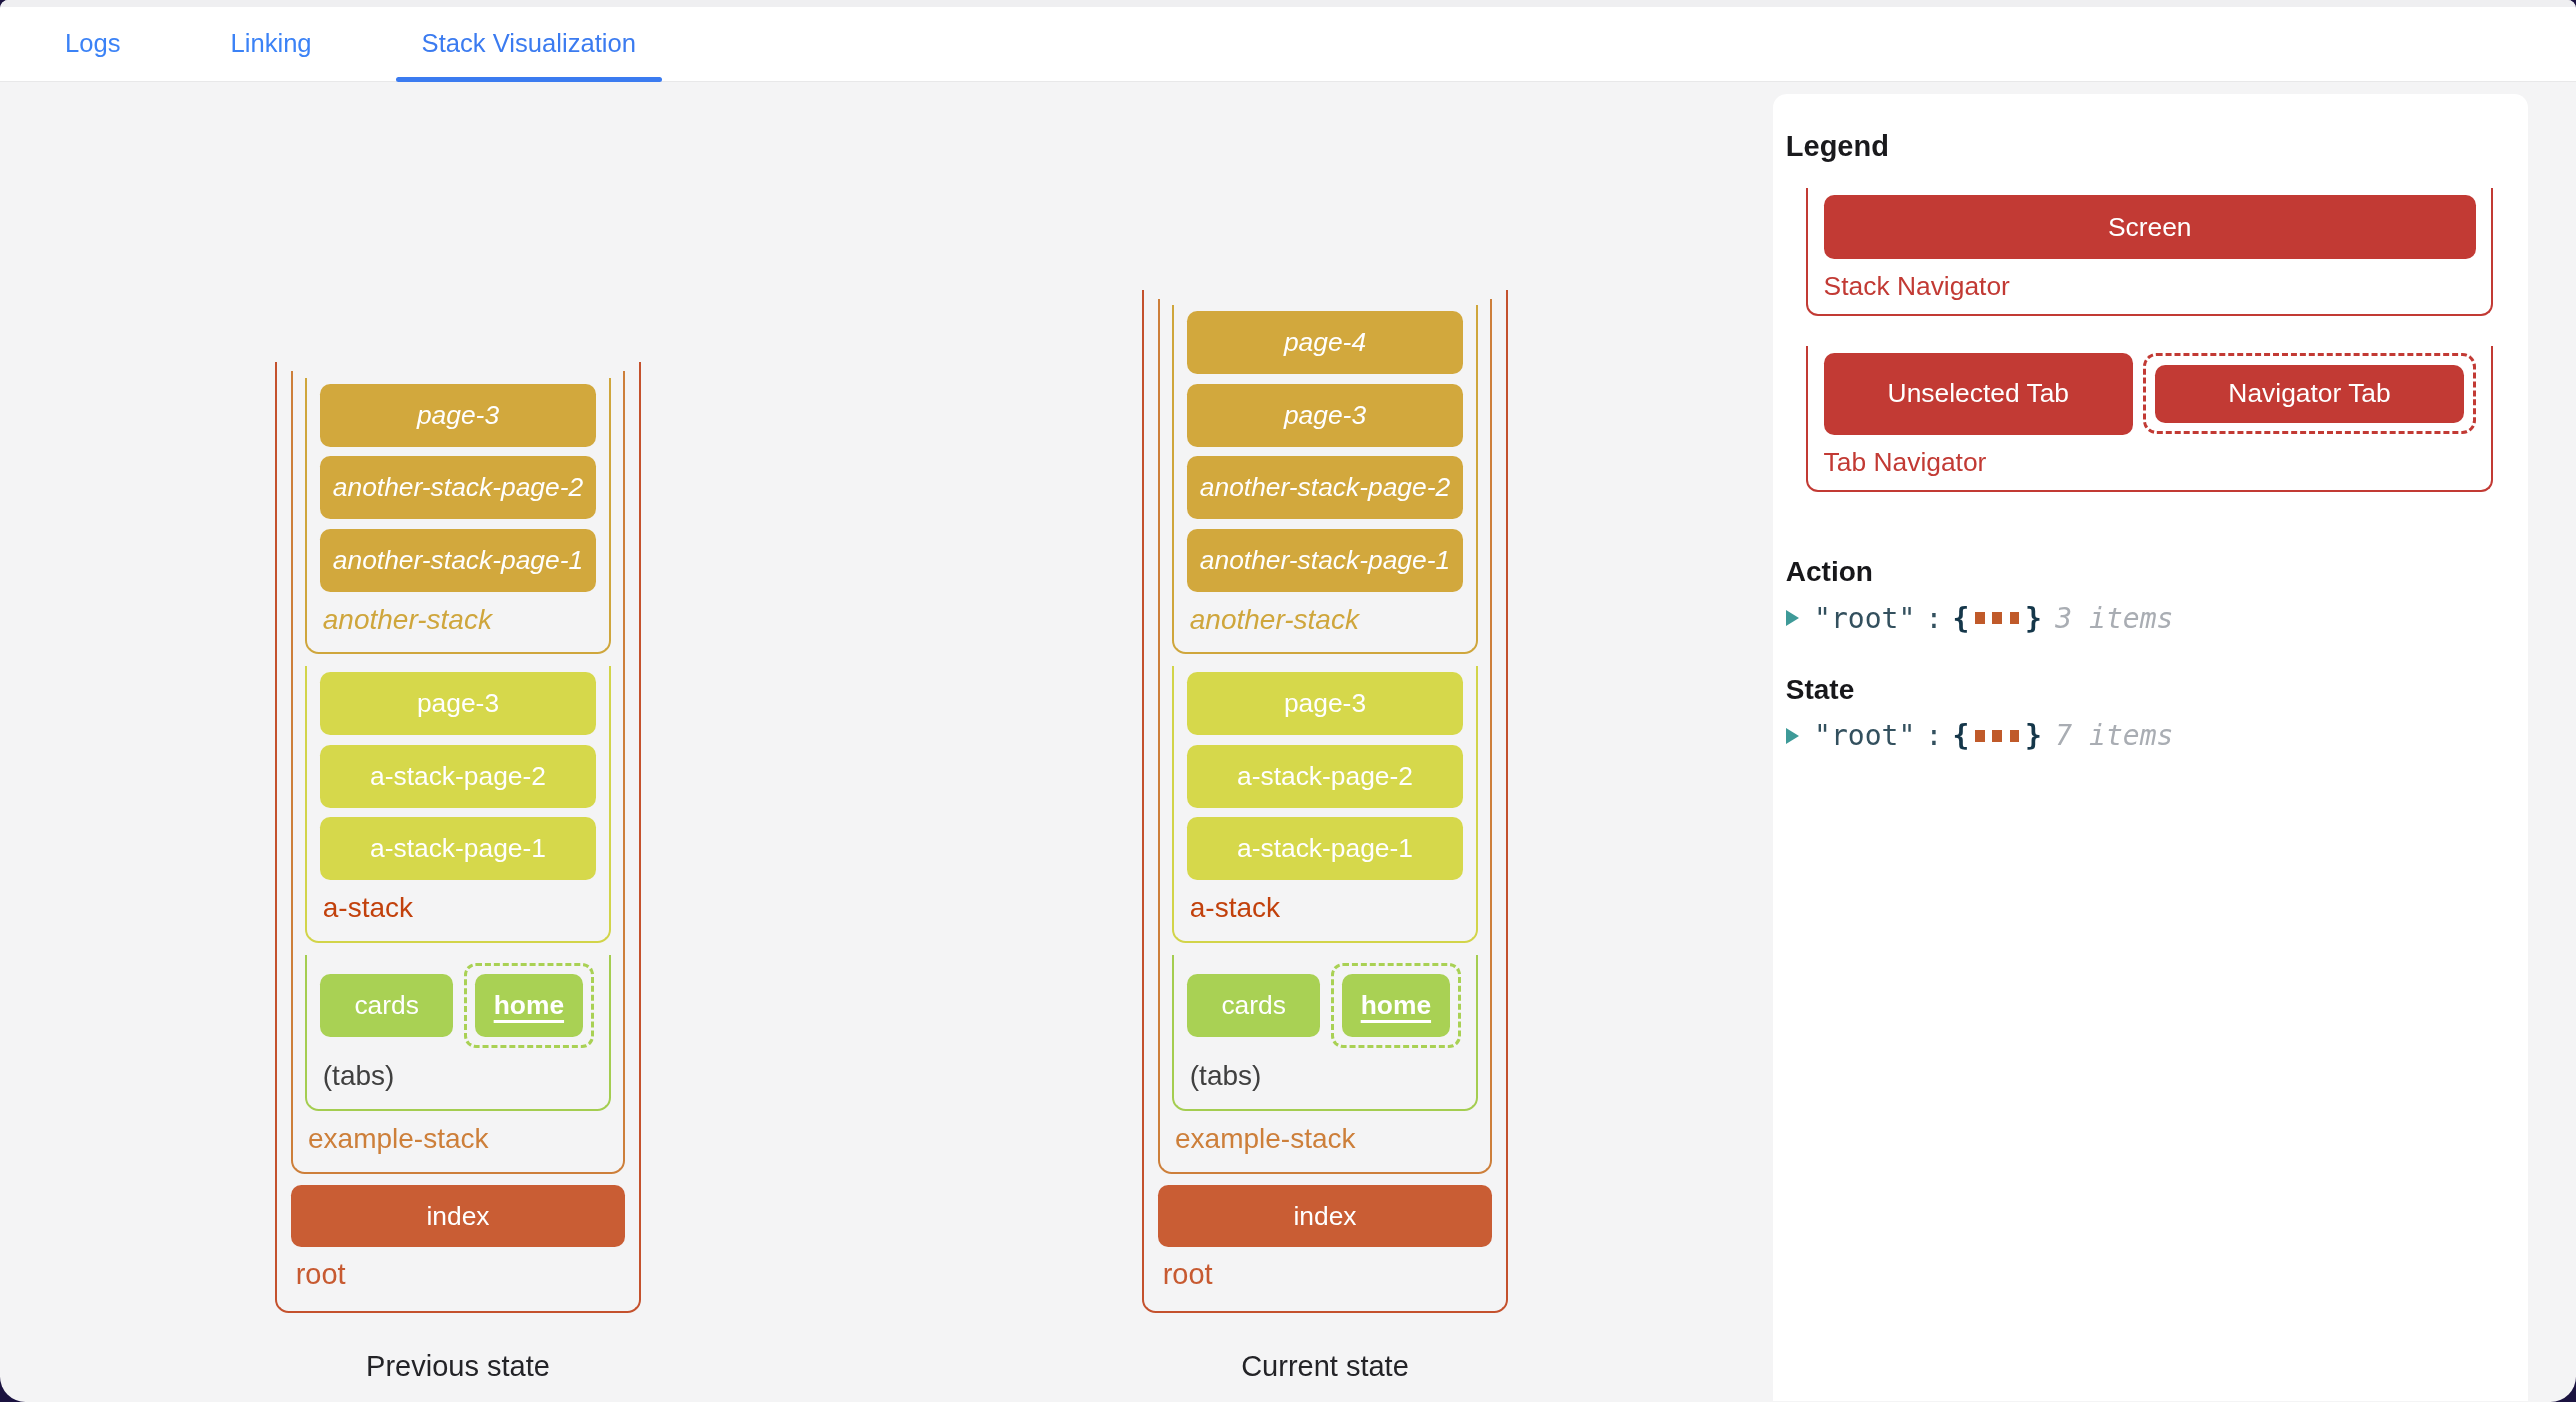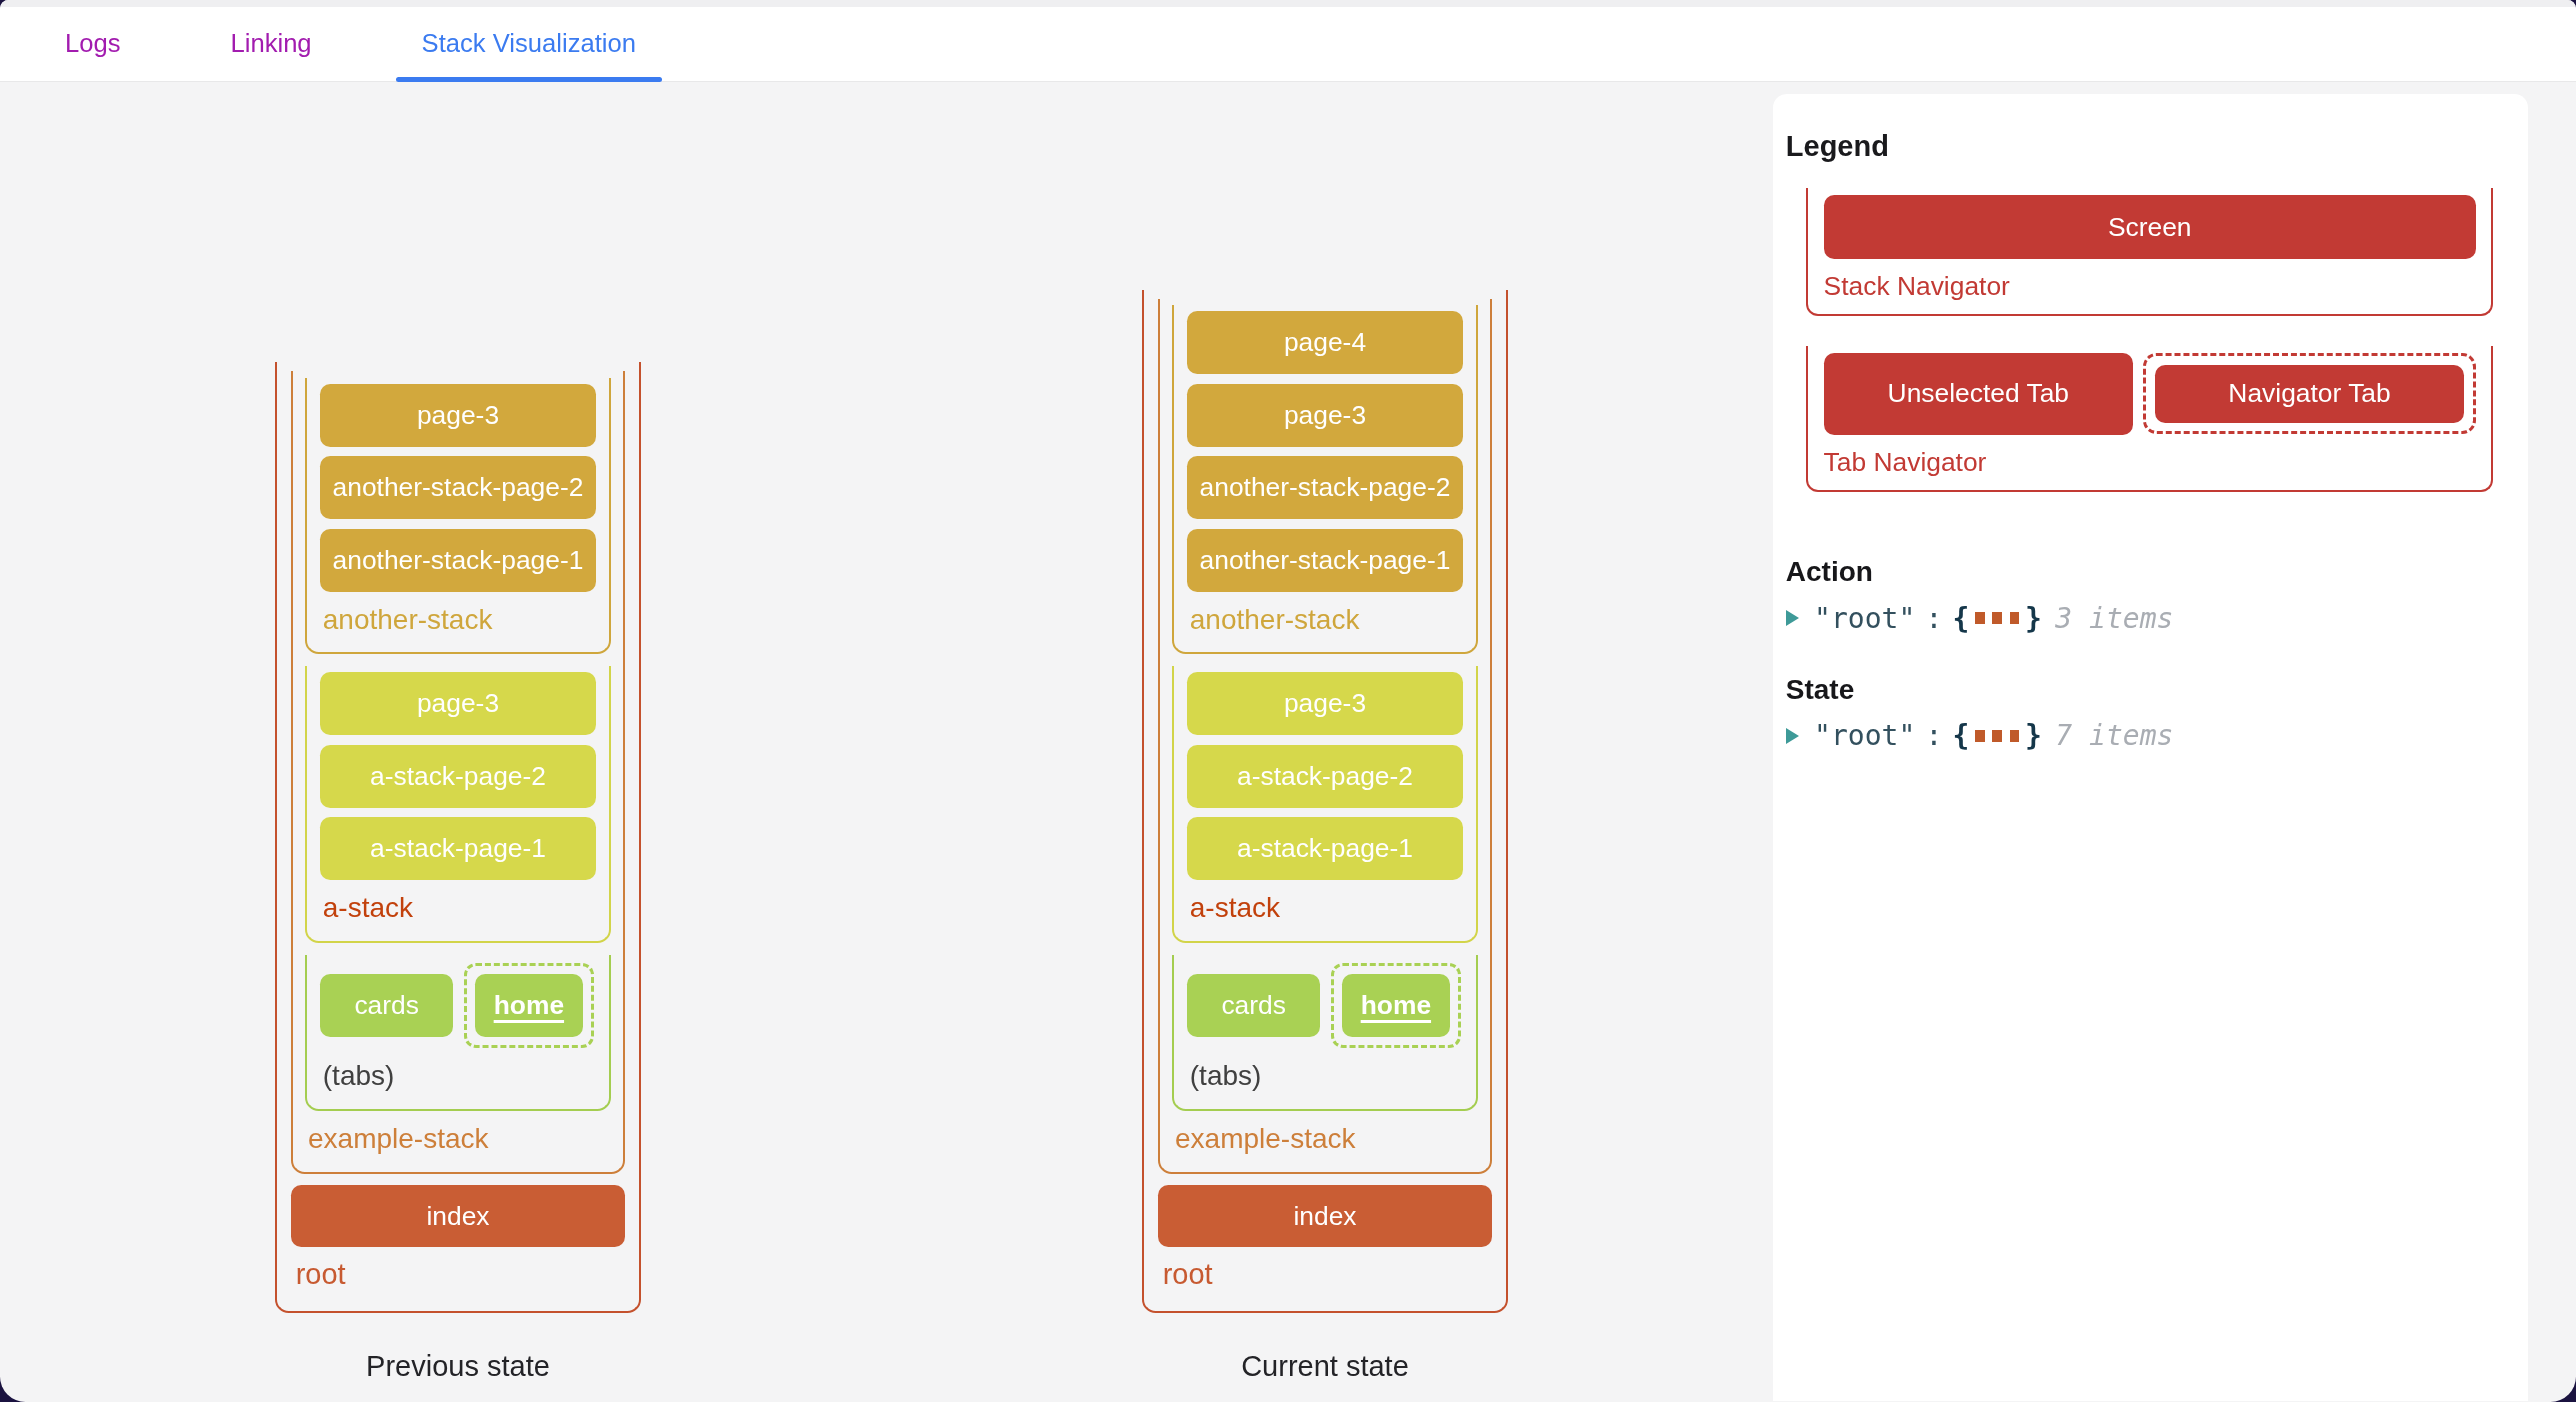--- a/index.html
+++ b/index.html
@@ -19,40 +19,40 @@
   
   .topstrip { height: 6.8px; background: #efeff1; }
   .tabbar {
     height: 75px; background: #ffffff;
     border-bottom: 1.7px solid #e8e8e9;
     display: flex; align-items: stretch;
     padding-left: 34px; gap: 48px;
   }
   .tab {
     position: relative; display: flex; align-items: center;
-    padding: 0 31px; font-size: 25.6px; color: #a21caf; cursor: pointer;
+    padding: 0 31px; font-size: 25.6px; color: #3b82f6; cursor: pointer;
   }
   .tab.active { color: #3b7bf0; }
   .tab-underline {
     position: absolute; left: 5.1px; right: 5.1px; bottom: -1.7px;
     height: 5.1px; border-radius: 2.6px; background: #3b7bf0;
   }
   
   .main { position: relative; height: 1319px; }
   .stacks {
     position: absolute; left: 275px; bottom: 18px;
     display: flex; gap: 501px; align-items: flex-end;
   }
   .stack-col { width: 366px; display: flex; flex-direction: column; }
   .caption { margin-top: 37px; text-align: center; font-size: 29px; color: #232327; }
 
   .ctn { border: 2.6px solid; border-top: 0; border-radius: 0 0 13.6px 13.6px; }
   .ctn-root    { border-color: #c4512d; padding: 8.5px 13.6px 10.2px; }
   .ctn-example { border-color: #cd7f3a; padding: 6.8px 12.8px 8.5px; }
-  .ctn-gold    { border-color: #cfa63c; padding: 6px 12.8px 7.7px; }
+  .ctn-gold    { border-color: #cfa63c; padding: 6px 12.8px 7.7px; font-style: italic; }
   .ctn-lime    { border-color: #d2d449; padding: 6px 12.8px 7.7px; margin-top: 12px; }
   .ctn-tabs    { border-color: #a4cd50; padding: 8.5px 12.8px 7.7px; margin-top: 12px; }
 
   .screen {
     height: 63px; border-radius: 10.2px; margin-bottom: 9.4px;
     display: flex; align-items: center; justify-content: center;
     font-size: 26.4px; color: #ffffff;
   }
   .screen:last-of-type { margin-bottom: 0; }
   .fill-gold  { background: #d2a83d; }

